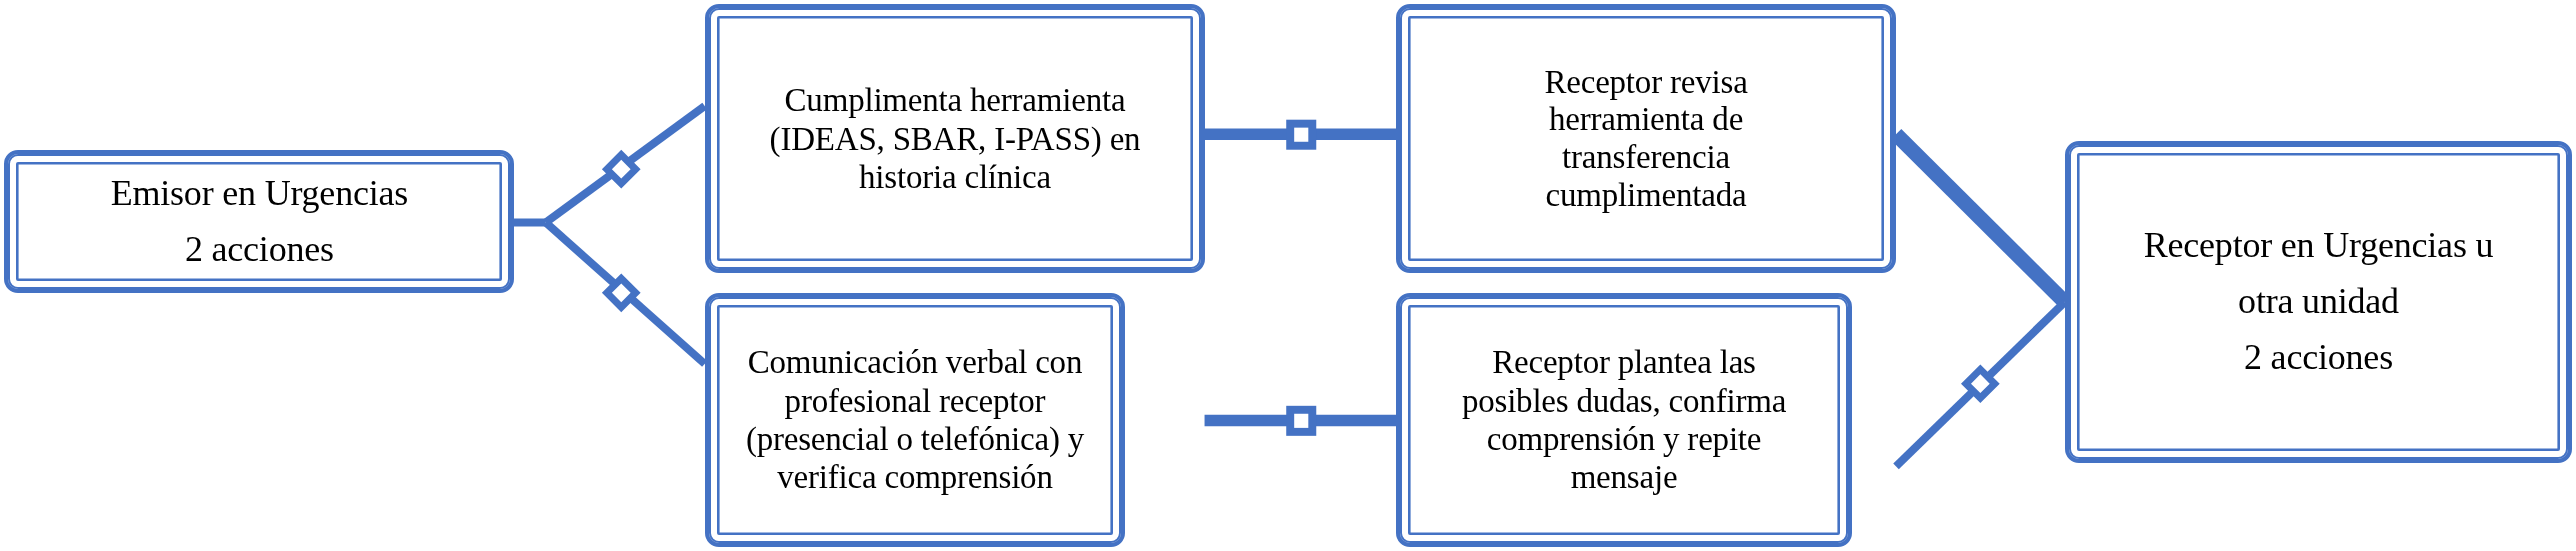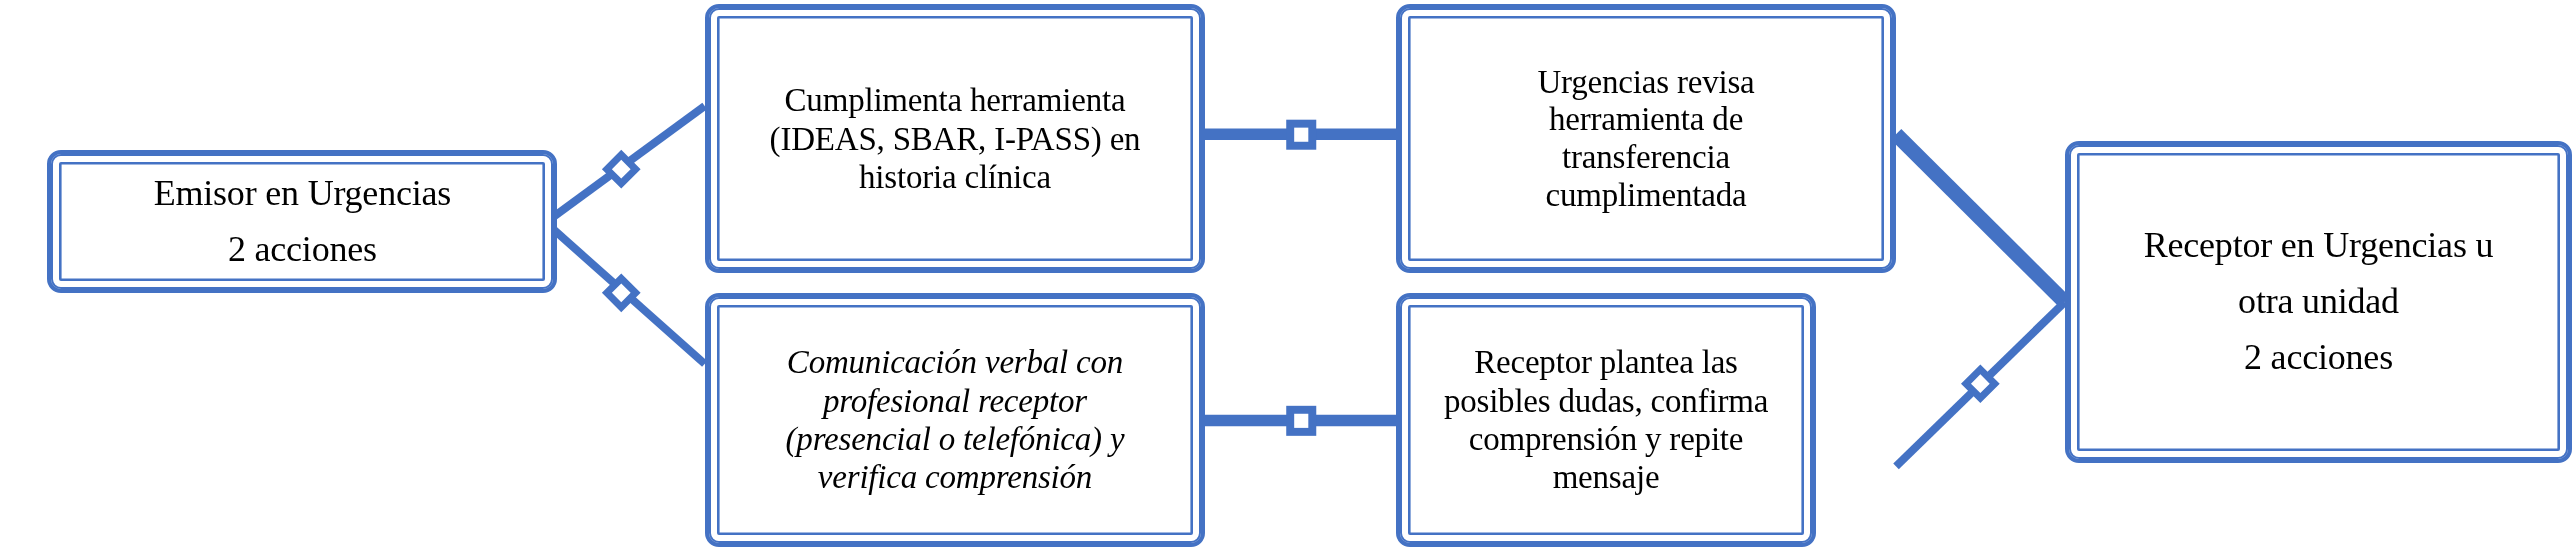--- a/index.html
+++ b/index.html
@@ -41,25 +41,25 @@
   }
   .node-label {
     text-align: center;
     color: #000000;
     font-size: 33px;
     line-height: 1.16;
     padding: 0 19.4px;
     white-space: pre-line;
     letter-spacing: -0.2px;
   }
-  .n-emisor   { left: 4.4px;    top: 150px; width: 510px;  height: 143px; margin-left: 43px; }
+  .n-emisor   { left: 4.4px;    top: 150px; width: 510px;  height: 143px; }
   .n-cumpl    { left: 705px;  top: 4.4px;   width: 500px;  height: 269px; }
   .n-revisa   { left: 1396px; top: 4.4px;   width: 500px;  height: 269px; }
-  .n-verbal   { left: 705px;  top: 293px; width: 500px;  height: 254px; font-style: italic; }
-  .n-dudas    { left: 1396px; top: 293px; width: 420px;  height: 254px; }
+  .n-verbal   { left: 705px;  top: 293px; width: 420px;  height: 254px; }
+  .n-dudas    { left: 1396px; top: 293px; width: 456px;  height: 254px; }
   .n-receptor { left: 2065px; top: 141px; width: 507px;  height: 322px; justify-content: center; }
   .n-emisor .node-label,
   .n-receptor .node-label { font-size: 36px; line-height: 1.55; }
   .n-revisa .node-label { line-height: 1.14; }
 </style>
 </head>
 <body>
 
 <div id="canvas">
 
@@ -101,21 +101,21 @@
 2 acciones</div>
   </div>
 
   <div class="node n-cumpl">
     <div class="node-label">Cumplimenta herramienta
 (IDEAS, SBAR, I-PASS) en
 historia clínica</div>
   </div>
 
   <div class="node n-revisa">
-    <div class="node-label">Urgencias revisa
+    <div class="node-label">Receptor revisa
 herramienta de
 transferencia
 cumplimentada</div>
   </div>
 
   <div class="node n-verbal">
     <div class="node-label">Comunicación verbal con
 profesional receptor
 (presencial o telefónica) y
 verifica comprensión</div>

